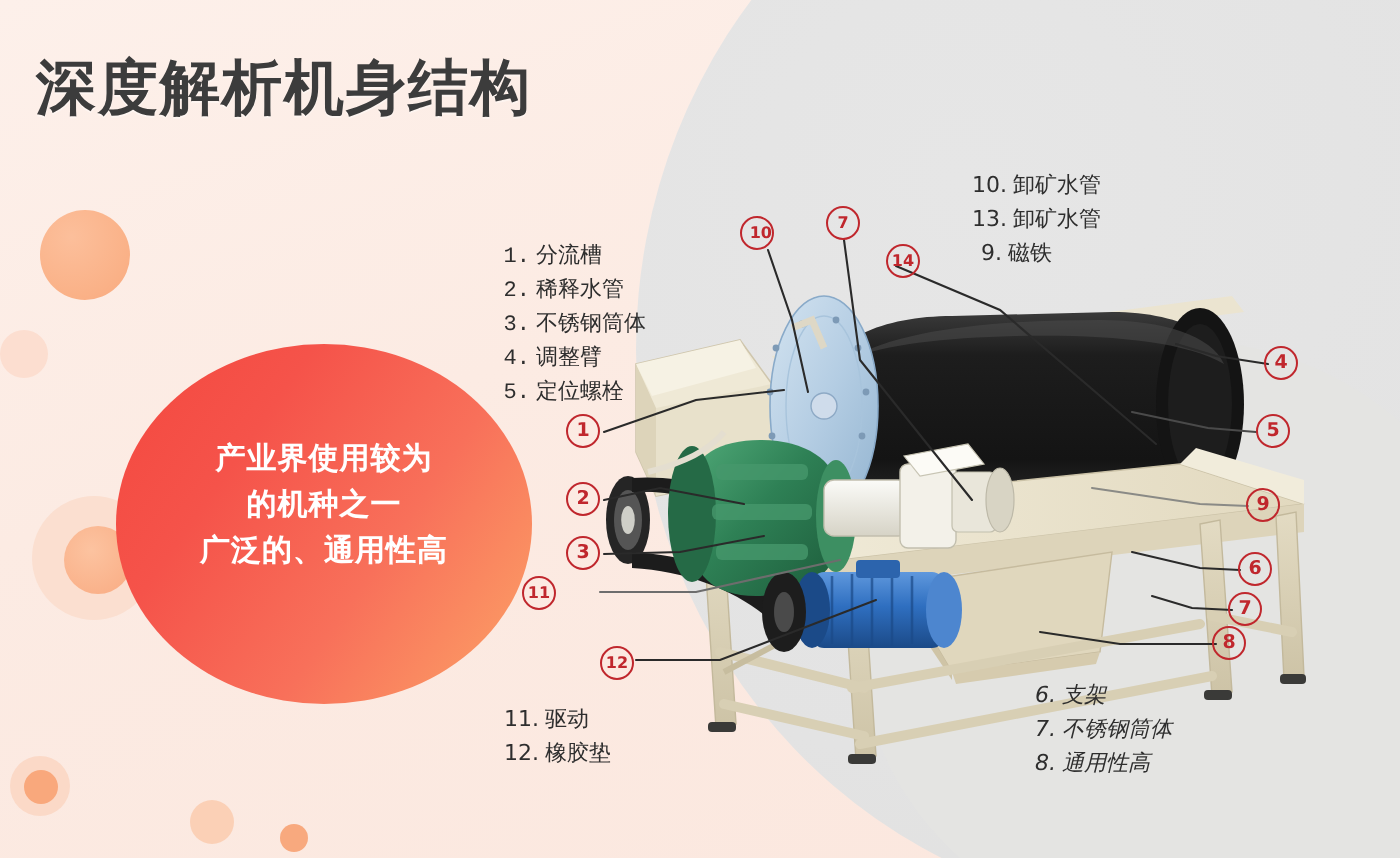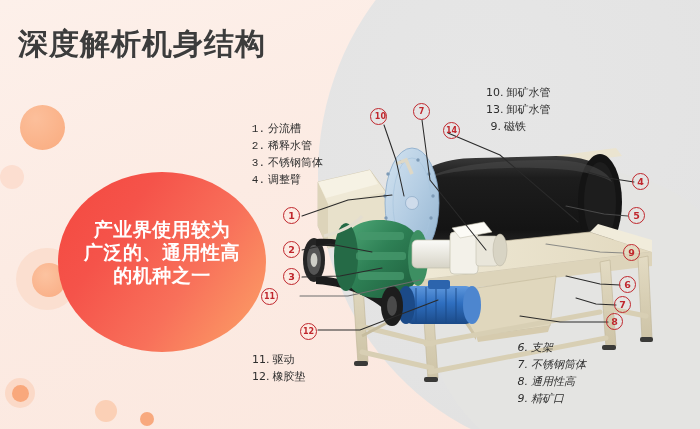--- a/index.html
+++ b/index.html
@@ -60,21 +60,21 @@
     text-shadow: 0 1px 0 rgba(255,255,255,.4);
   }
 
   
   .slogan {
     position: absolute;
     left: 62px; top: 218px;
     width: 200px;
     text-align: center;
     color: #ffffff;
-    font-size: 19px;
+    font-size: 15px;
     font-weight: bold;
     line-height: 23px;
     letter-spacing: 0.5px;
   }
   .slogan div { white-space: nowrap; }
 
   
   .legend { position: absolute; color: #2e2e2e; font-size: 11px; line-height: 17px; }
   .legend .row { white-space: nowrap; }
   .legend .num { display: inline-block; min-width: 15px; text-align: right; margin-right: 3px; }
@@ -139,22 +139,22 @@
   <div class="pc pc4"></div>
   <div class="pc pc5"></div>
   <div class="pc pc6"></div>
   <div class="pc pc7"></div>
   <div class="redcircle"></div>
 
   <div class="title">深度解析机身结构</div>
 
   <div class="slogan">
     <div>产业界使用较为</div>
+    <div>的机种之一</div>
     <div>广泛的、通用性高</div>
-    <div>的机种之一</div>
   </div>
 
   <div class="machine">
     <svg width="360" height="245" viewBox="0 0 360 245" xmlns="http://www.w3.org/2000/svg">
       <defs>
         <linearGradient id="gDrum" x1="0" y1="0" x2="0" y2="1">
           <stop offset="0%" stop-color="#3a3a3a"></stop>
           <stop offset="22%" stop-color="#1d1d1d"></stop>
           <stop offset="75%" stop-color="#141414"></stop>
           <stop offset="100%" stop-color="#2a2a2a"></stop>
@@ -355,20 +355,23 @@
     </div>
     <div class="row">
       <span class="num">2.</span><span>稀释水管</span>
     </div>
     <div class="row">
       <span class="num">3.</span><span>不锈钢筒体</span>
     </div>
     <div class="row">
       <span class="num">4.</span><span>调整臂</span>
     </div>
+    <div class="row">
+      <span class="num">5.</span><span>定位螺栓</span>
+    </div>
   </div>
 
   <div class="legend" id="legend-right-top">
     <div class="row">
       <span class="num">10.</span><span>卸矿水管</span>
     </div>
     <div class="row">
       <span class="num">13.</span><span>卸矿水管</span>
     </div>
     <div class="row">
@@ -388,19 +391,16 @@
   <div class="legend" id="legend-right-bot">
     <div class="row">
       <span class="num">6.</span><span>支架</span>
     </div>
     <div class="row">
       <span class="num">7.</span><span>不锈钢筒体</span>
     </div>
     <div class="row">
       <span class="num">8.</span><span>通用性高</span>
     </div>
-    <div class="row">
-      <span class="num">9.</span><span>精矿口</span>
-    </div>
   </div>
 
 
 </div>
 
 </body></html>

